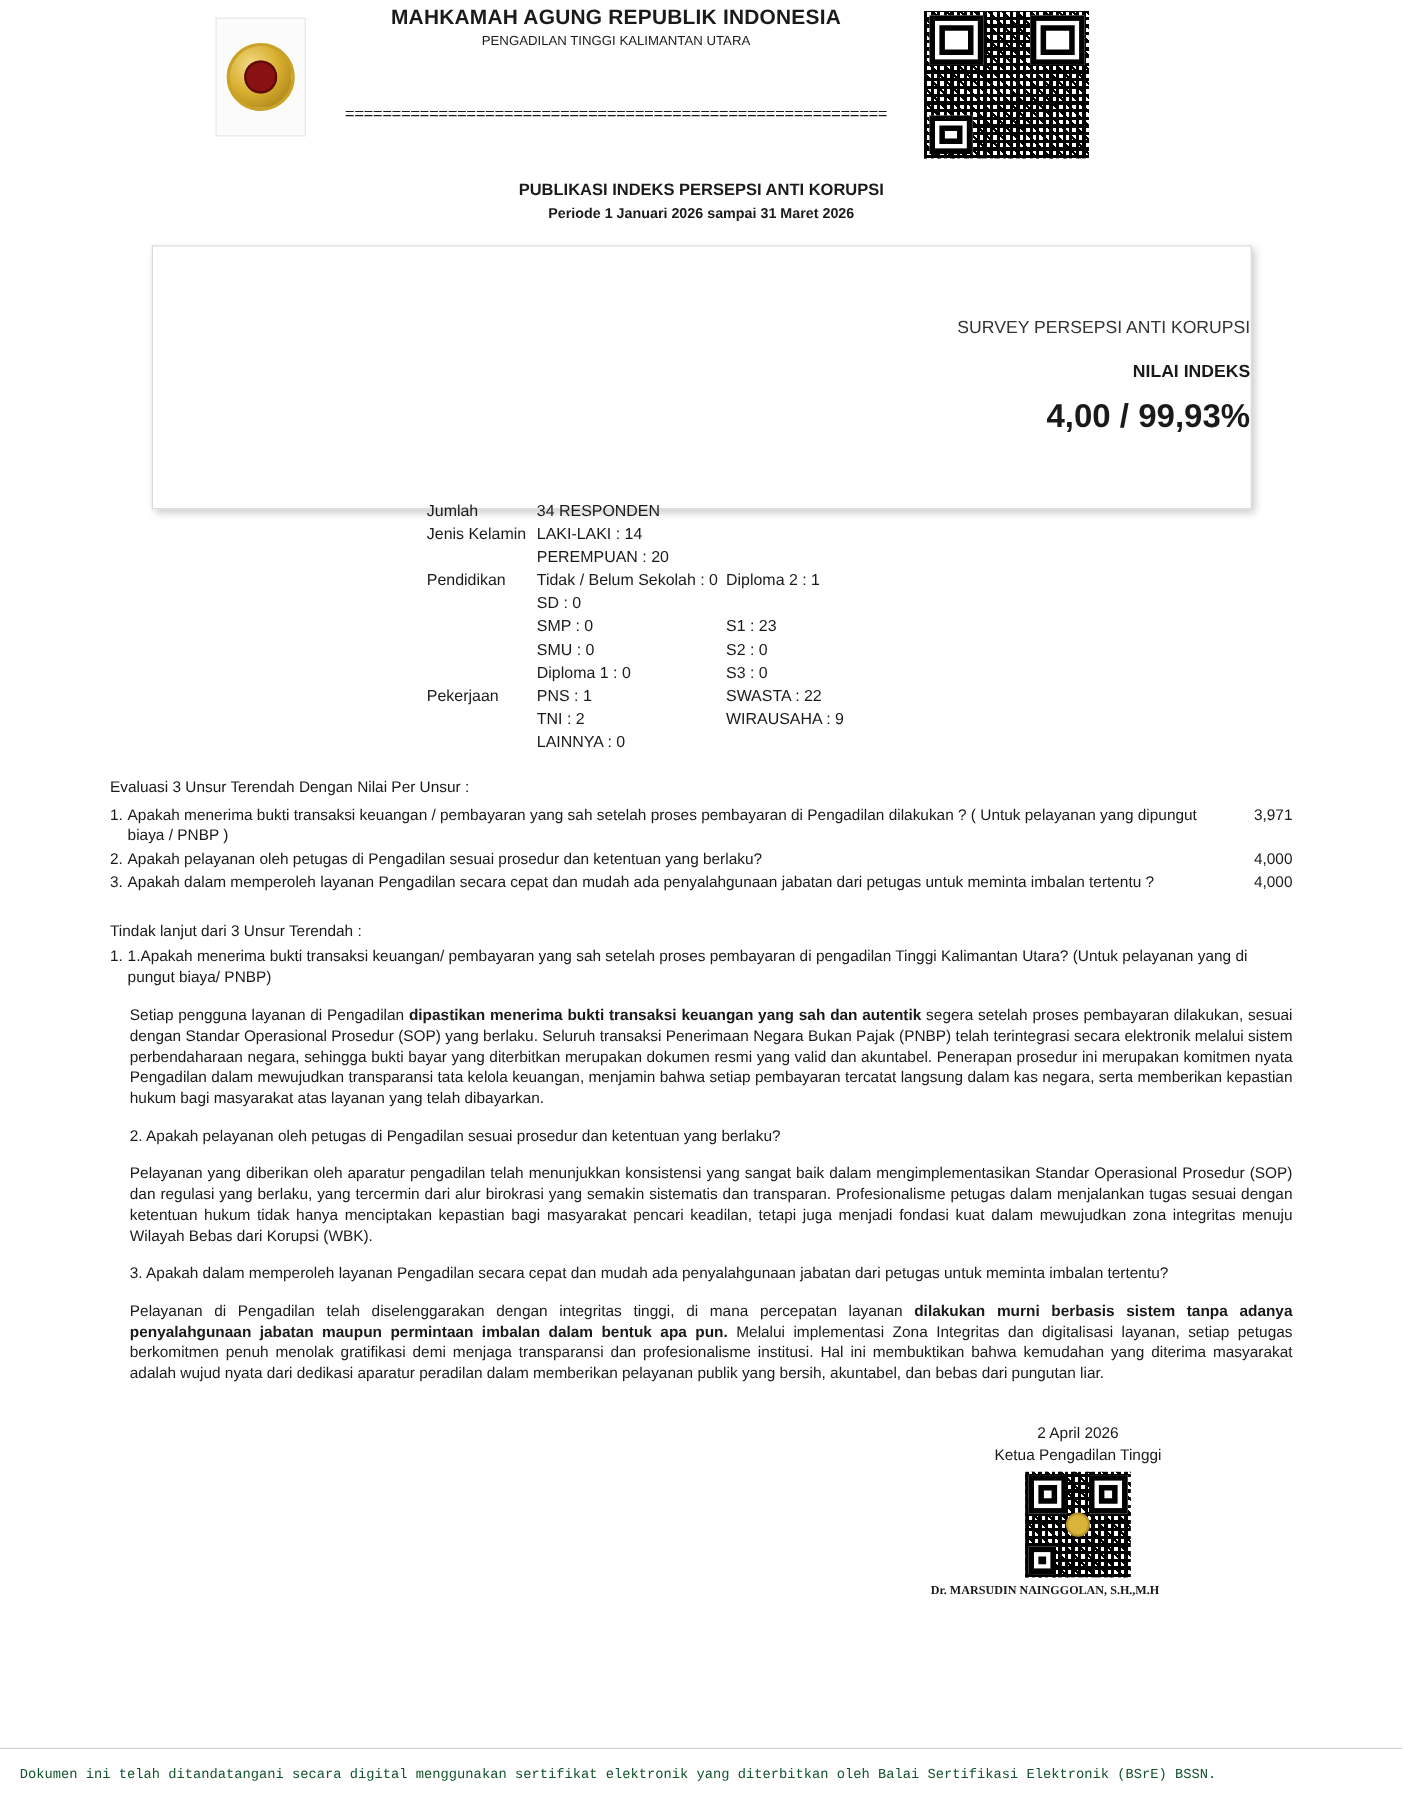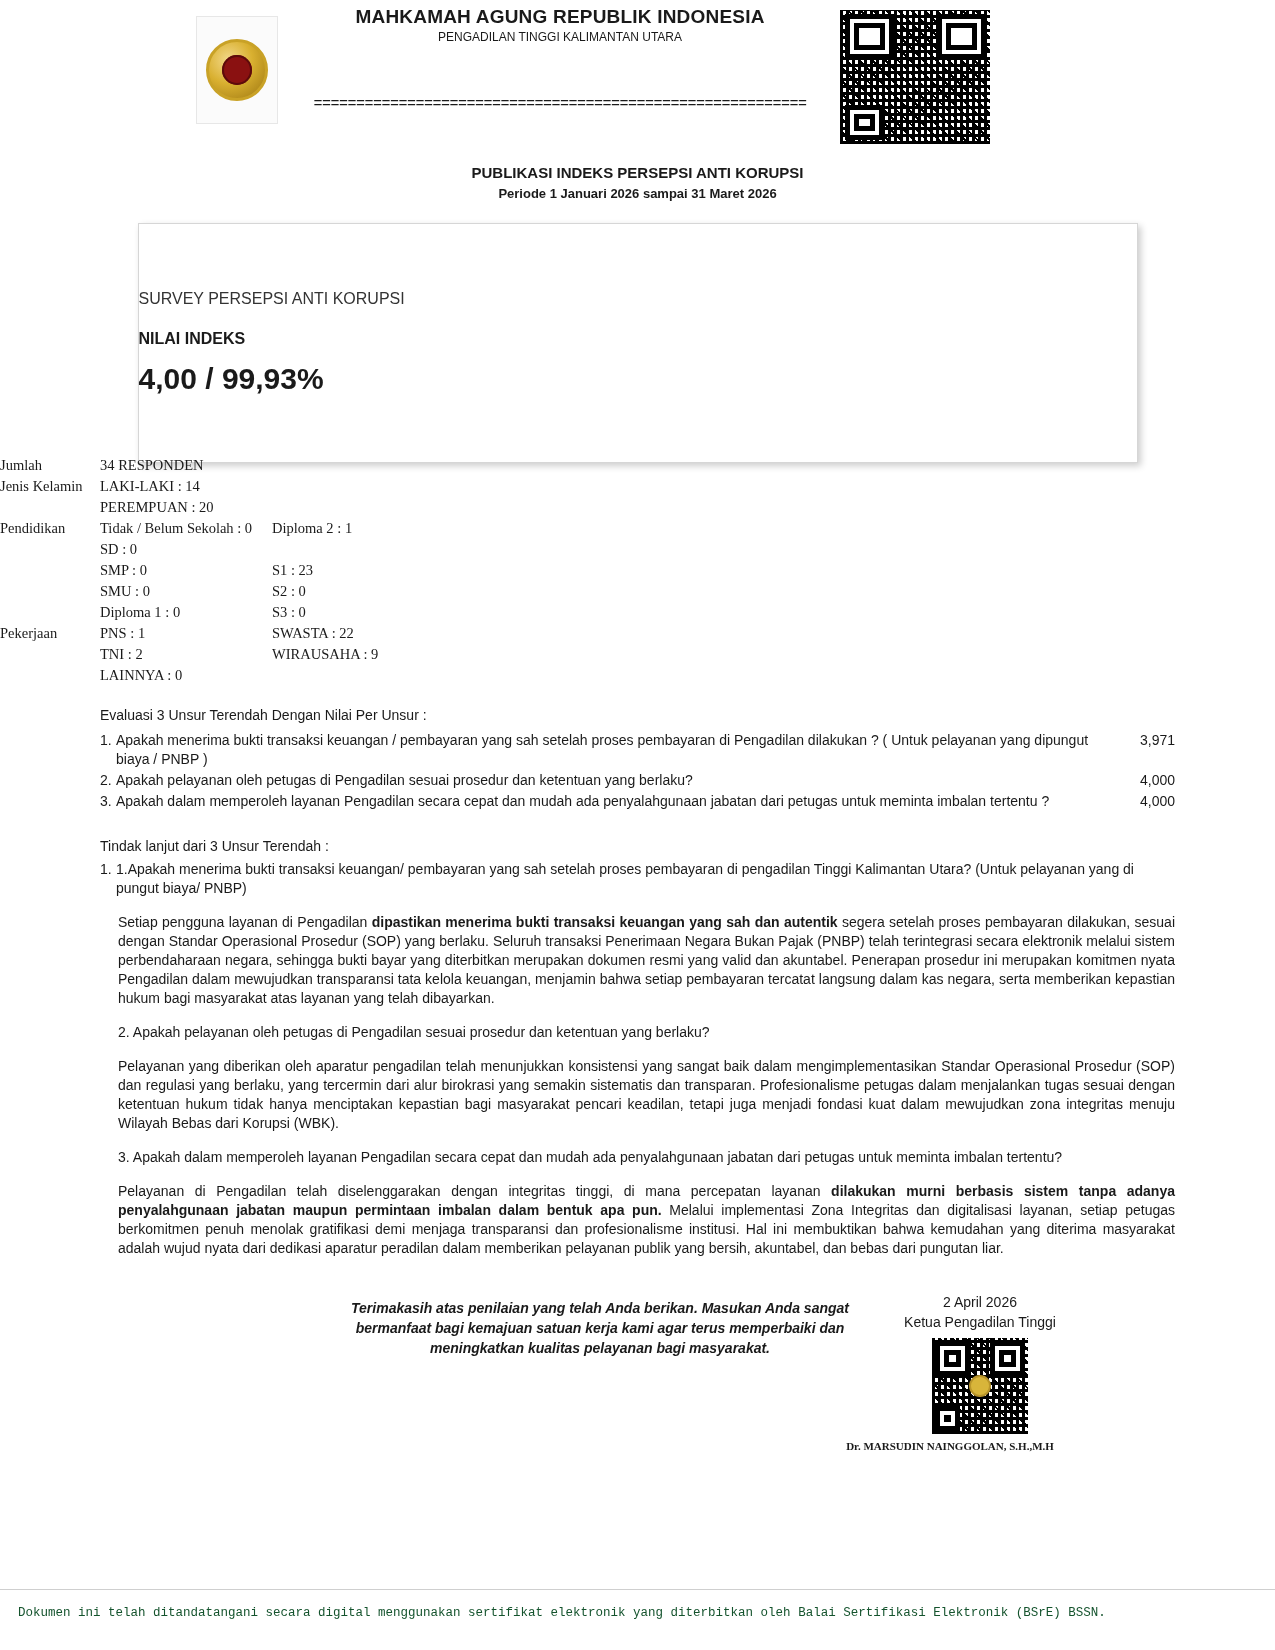--- a/index.html
+++ b/index.html
@@ -130,21 +130,21 @@
   
   .index-card {
     margin: 22px auto 0 auto;
     width: 1000px;
     height: 240px;
     background: #fff;
     border: 1px solid #d6d6d6;
     box-shadow: 3px 3px 7px rgba(0,0,0,0.20);
     display: flex;
     flex-direction: column;
-    align-items: flex-start;
+    align-items: flex-end;
     justify-content: center;
   }
   .index-card .survey-label {
     font-size: 16px;
     color: #333;
     margin-bottom: 22px;
   }
   .index-card .nilai-label {
     font-size: 16px;
     font-weight: bold;
@@ -152,23 +152,23 @@
   }
   .index-card .nilai-value {
     font-size: 30px;
     font-weight: bold;
   }
 
   
   .resp {
     position: relative;
     margin: -8px 0 0 0;
+    padding-left: 388px;
     font-size: 14.5px;
     line-height: 21px;
-    font-family: Liberation Serif, serif;
   }
   .resp .row { display: flex; }
   .resp .lbl { width: 100px; flex: 0 0 100px; }
   .resp .c1 { width: 172px; flex: 0 0 172px; }
   .resp .c2 { flex: 1; }
 
   
   .section {
     margin: 20px 0 0 0;
     padding: 0 100px 0 100px;
@@ -393,21 +393,20 @@
 
   <p class="fu-q">2. Apakah pelayanan oleh petugas di Pengadilan sesuai prosedur dan ketentuan yang berlaku?</p>
   <p class="fu-para">Pelayanan yang diberikan oleh aparatur pengadilan telah menunjukkan konsistensi yang sangat baik dalam mengimplementasikan Standar Operasional Prosedur (SOP) dan regulasi yang berlaku, yang tercermin dari alur birokrasi yang semakin sistematis dan transparan. Profesionalisme petugas dalam menjalankan tugas sesuai dengan ketentuan hukum tidak hanya menciptakan kepastian bagi masyarakat pencari keadilan, tetapi juga menjadi fondasi kuat dalam mewujudkan zona integritas menuju Wilayah Bebas dari Korupsi (WBK).</p>
 
   <p class="fu-q">3. Apakah dalam memperoleh layanan Pengadilan secara cepat dan mudah ada penyalahgunaan jabatan dari petugas untuk meminta imbalan tertentu?</p>
 
   <p class="fu-para"><span>Pelayanan di Pengadilan telah diselenggarakan dengan integritas tinggi, di mana percepatan layanan </span><b class="strong">dilakukan murni berbasis sistem tanpa adanya penyalahgunaan jabatan maupun permintaan imbalan dalam bentuk apa pun.</b><span> Melalui implementasi Zona Integritas dan digitalisasi layanan, setiap petugas berkomitmen penuh menolak gratifikasi demi menjaga transparansi dan profesionalisme institusi. Hal ini membuktikan bahwa kemudahan yang diterima masyarakat adalah wujud nyata dari dedikasi aparatur peradilan dalam memberikan pelayanan publik yang bersih, akuntabel, dan bebas dari pungutan liar.</span></p>
 </div>
 
 <div class="footer">
-  <div class="thanks">Terimakasih atas penilaian yang telah Anda berikan. Masukan Anda sangat bermanfaat bagi kemajuan satuan kerja kami agar terus memperbaiki dan meningkatkan kualitas pelayanan bagi masyarakat.</div>
 
   <div class="sign-block">
     <div>2 April 2026</div>
     <div>Ketua Pengadilan Tinggi</div>
     <div class="qr-sign">
       <div class="qr">
           <div class="qr-inner-bl"></div>
         </div>
       <div class="seal"></div>
     </div>

